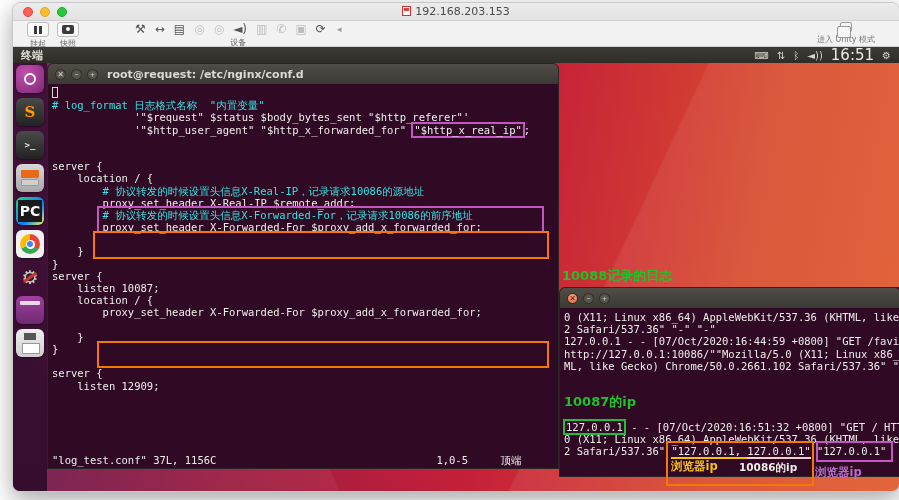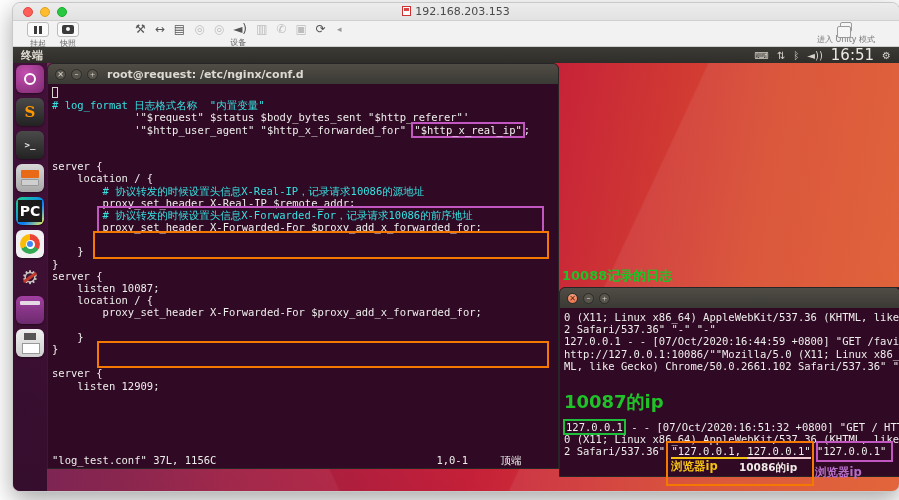--- a/index.html
+++ b/index.html
@@ -95,21 +95,21 @@
   .term-title{font-size:11px;font-weight:bold;color:#dcd8d2;margin-left:4px;white-space:nowrap;overflow:hidden;}
   .term-content{position:relative;font-family:"DejaVu Sans Mono",monospace;font-size:10.5px;
     color:#eeeeec;padding:3px 0 0 4px;overflow:hidden;}
   .vim-content{height:386px;}
   .logs-content{height:169px;}
   .tl{height:12.2px;line-height:12.2px;white-space:pre;}
   .s-d{color:#eeeeec;}
   .s-cm{color:#34e2e2;}
   .s-gb{border:2px solid #1fbf3c;margin:-2px -1px;padding:0 1px;}
   .s-pb{border:2px solid #c257c2;margin:-2px -1px;padding:0 1px;}
-  .s-lbl{color:#1fc328;font-weight:bold;font-size:18px;font-family:"DejaVu Sans",sans-serif;}
+  .s-lbl{color:#1fc328;font-weight:bold;font-size:13px;font-family:"DejaVu Sans",sans-serif;}
   .s-uy{border-bottom:2px solid #f5c211;}
   .s-uw{border-bottom:2px solid #f2ccd2;}
   .s-cur{display:inline-block;width:6px;height:11px;border:1px solid #d8d4ce;}
   .vim-status{position:absolute;left:4px;right:4px;bottom:2px;display:flex;font-family:"DejaVu Sans Mono",monospace;
     font-size:10.5px;color:#eeeeec;white-space:pre;}
   .vs-pos{margin-left:auto;}
   .vs-top{width:86px;text-align:center;}
 
   
   .ann-box{position:absolute;pointer-events:none;}
@@ -251,21 +251,21 @@
           <div class="tl"><span class="s-d">    location / {</span></div>
           <div class="tl"><span class="s-d">        proxy_set_header X-Forwarded-For $proxy_add_x_forwarded_for;</span></div>
           <div class="tl">&nbsp;</div>
           <div class="tl"><span class="s-d">    }</span></div>
           <div class="tl"><span class="s-d">}</span></div>
           <div class="tl">&nbsp;</div>
           <div class="tl"><span class="s-d">server {</span></div>
           <div class="tl"><span class="s-d">    listen 12909;</span></div>
           <div class="vim-status">
           <span>"log_test.conf" 37L, 1156C</span>
-          <span class="vs-pos">1,0-1</span>
+          <span class="vs-pos">1,0-5</span>
           <span class="vs-top">顶端</span>
         </div>
       </div>
     </div>
 
     <div class="ann-label lab-10088">10088记录的日志</div>
 
     <div class="term-window logs-window">
       <div class="term-titlebar">
         <span class="term-btn close-f">✕</span>

